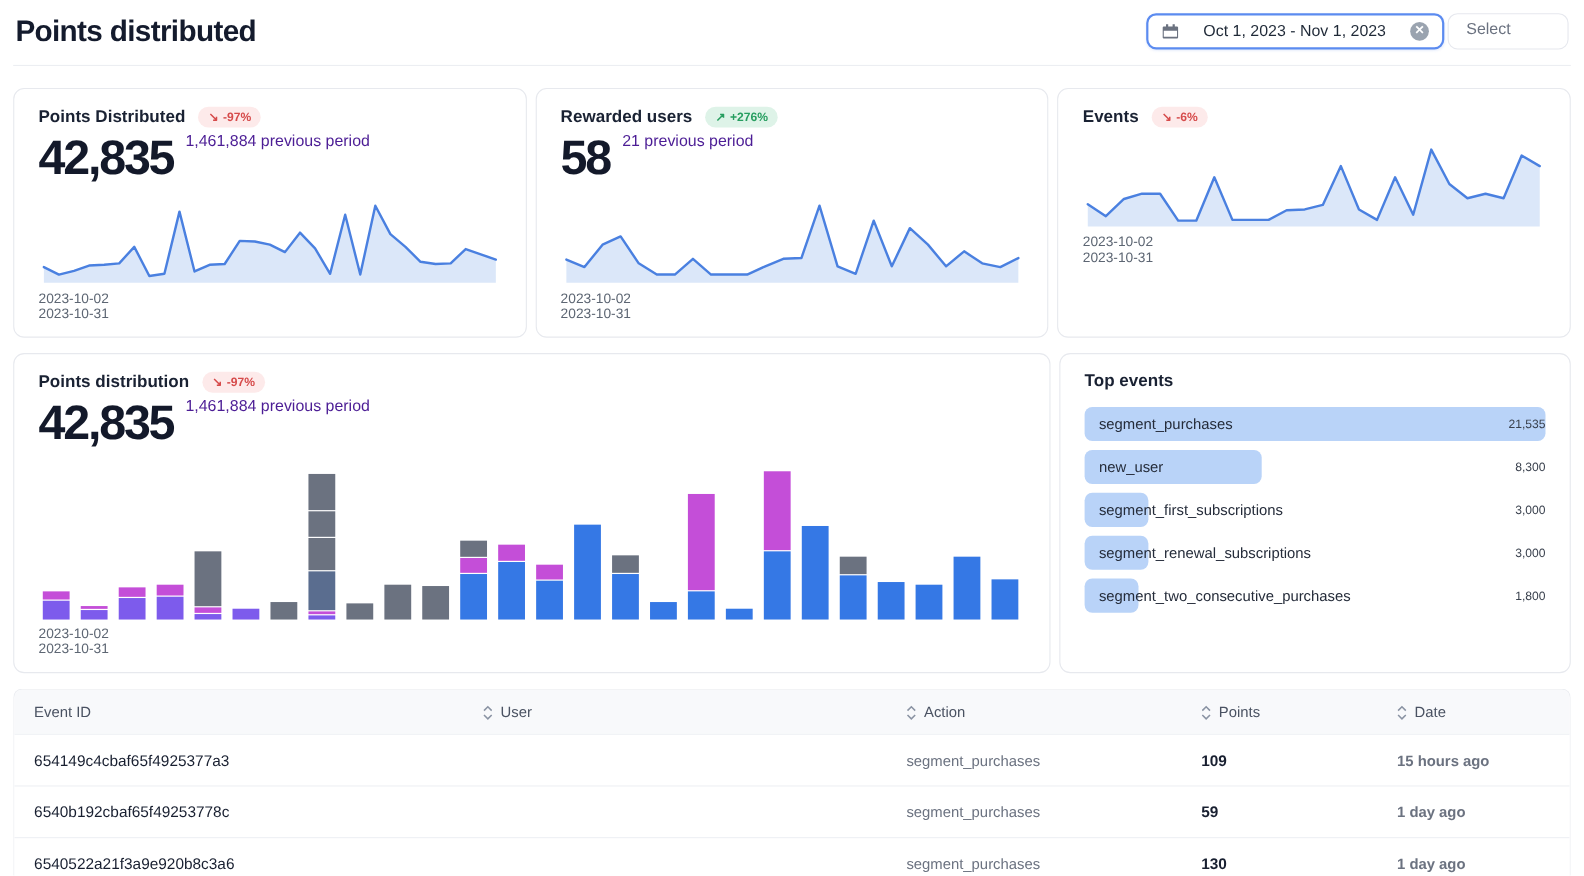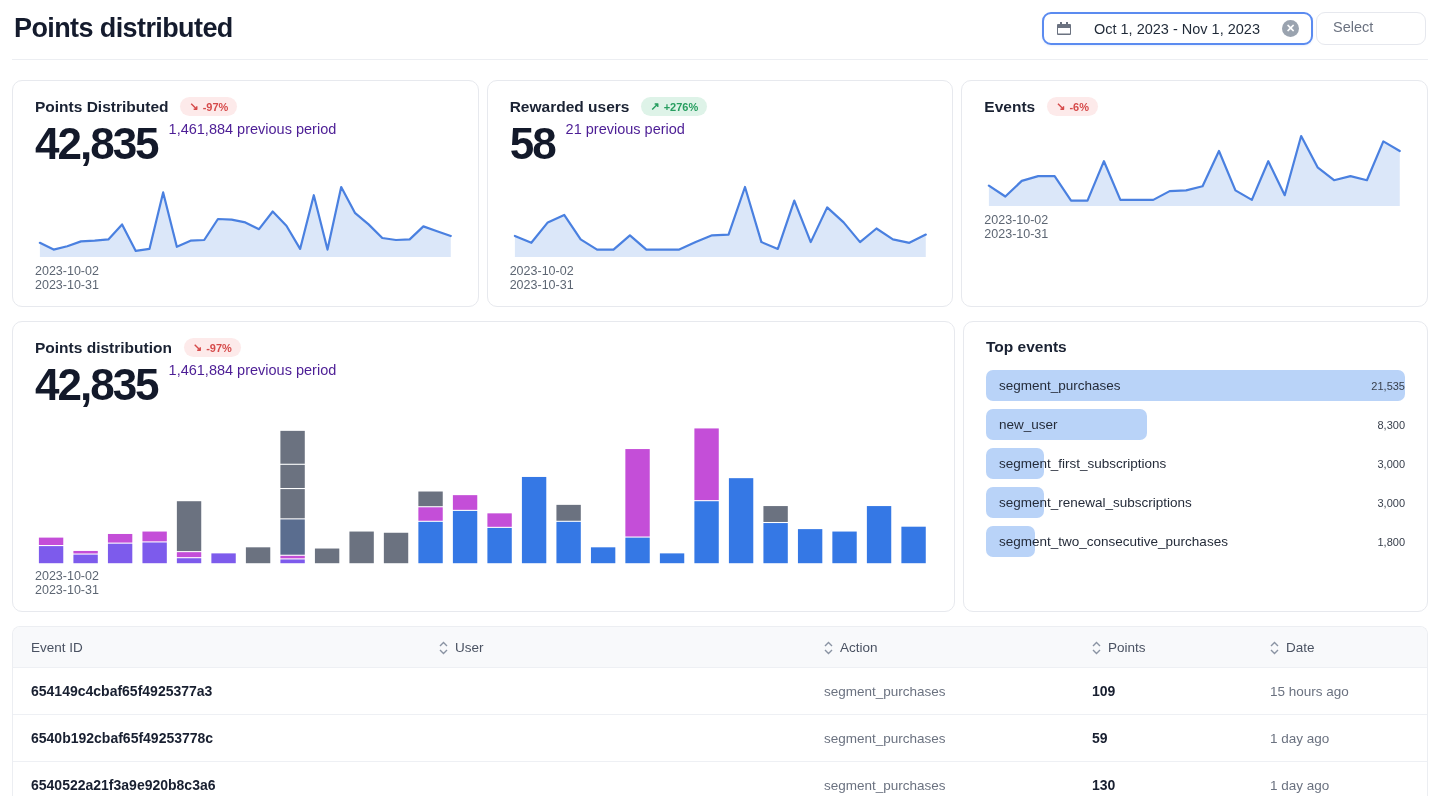--- a/index.html
+++ b/index.html
@@ -89,25 +89,25 @@
   .t-row {
     display: grid;
     grid-template-columns: 408px 385px 268px 178px 1fr;
     align-items: center;
   }
   .t-head { background: #f8f9fb; height: 40px; }
   .t-head .t-cell { font-size: 13.5px; color: #4a5262; font-weight: 400; }
   .t-cell { padding-left: 18px; display: flex; align-items: flex-end; gap: 7px; }
   .sort-icon { width: 9px; height: 14px; flex: 0 0 9px; }
   .t-body .t-row { height: 47px; border-top: 1px solid #eef0f4; background:#fff; }
-  .cell-id     { font-size: 14px; font-weight: 700; color: #181f30; }
+  .cell-id     { font-size: 14px; font-weight: 400; color: #181f30; }
   .cell-user   { font-size: 14px; color: #6b7280; }
   .cell-action { font-size: 13.5px; color: #6b7280; }
   .cell-points { font-size: 14px; font-weight: 700; color: #181f30; }
-  .cell-date   { font-size: 13.5px; color: #6b7280; }
+  .cell-date   { font-size: 13.5px; color: #6b7280; font-weight: bold; }
 </style>
 </head>
 <body>
 
 <div class="page">
 
   <div class="top-bar">
     <div class="page-title">Points distributed</div>
     <div class="header-controls">
       <div class="date-picker">

